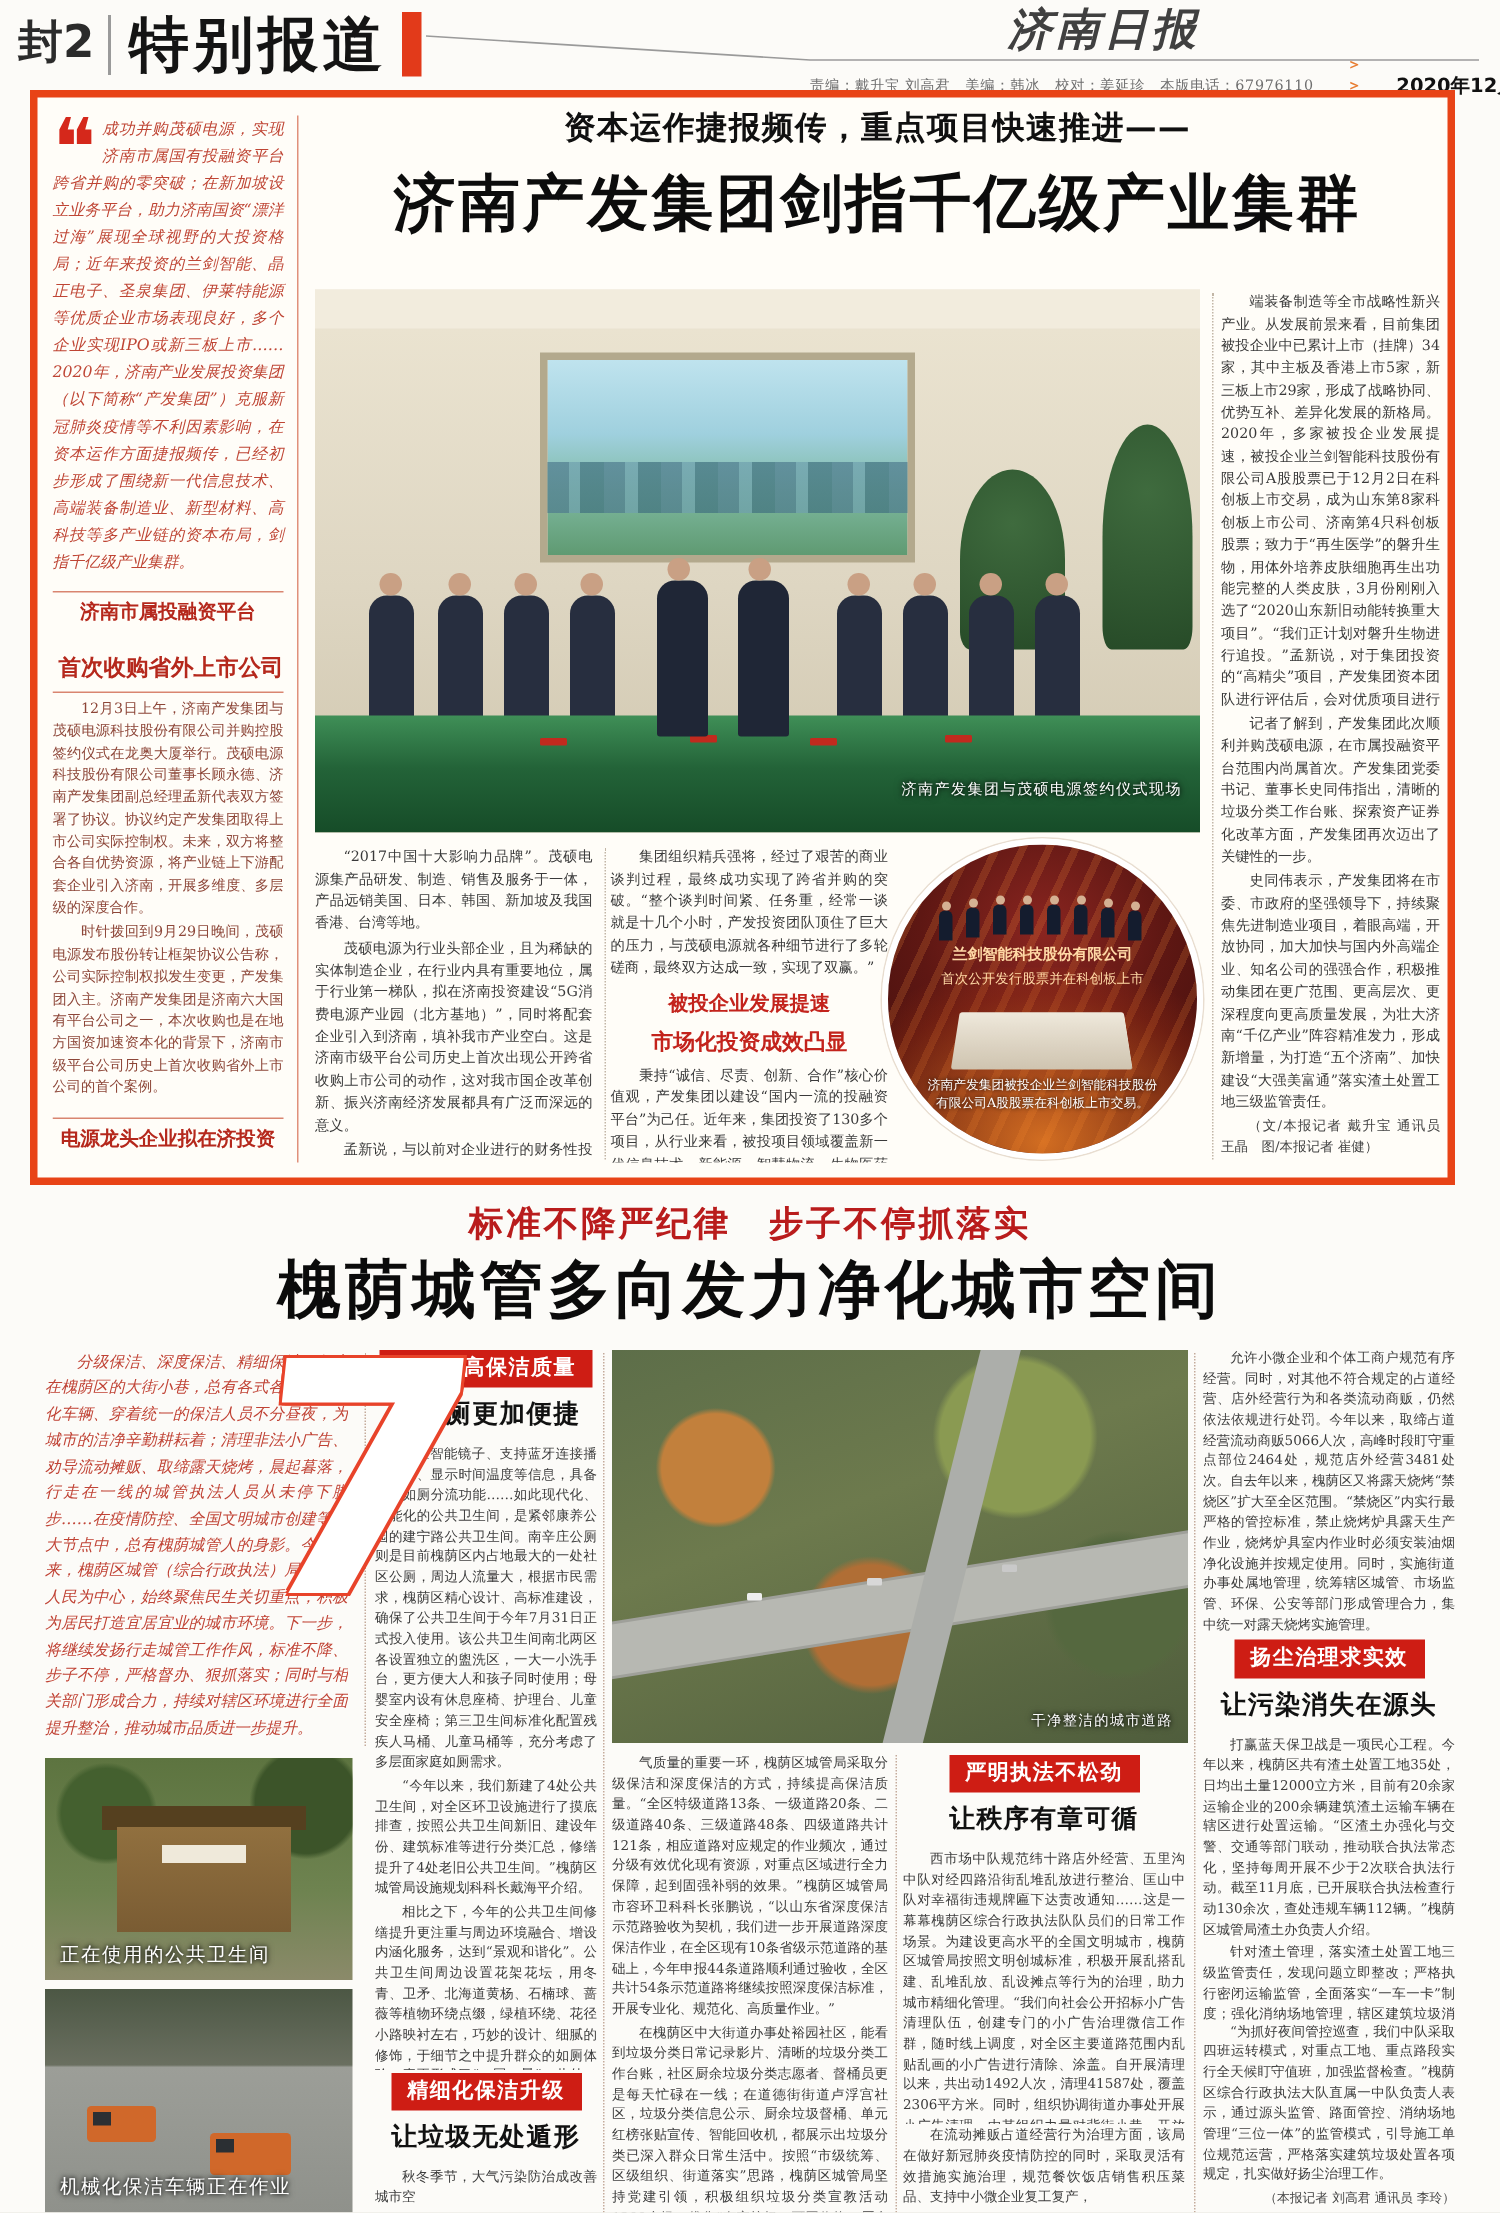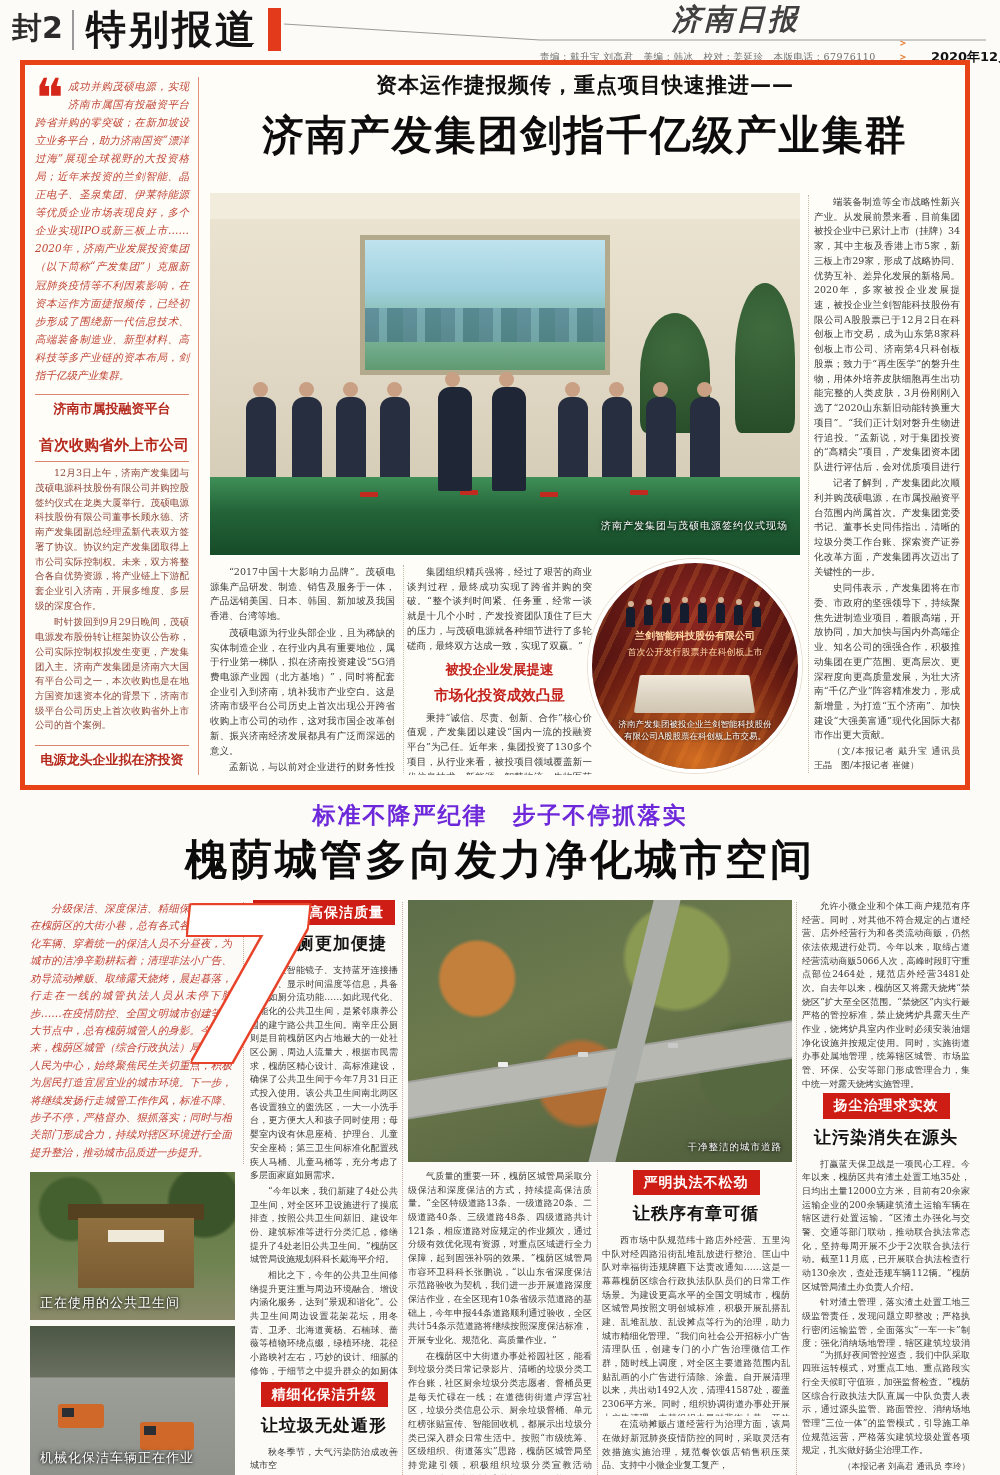--- a/index.html
+++ b/index.html
@@ -89,21 +89,21 @@
     font-family:"DejaVu Sans","Liberation Sans",sans-serif;}
   .cir-banner .b1{font-size:10px;font-weight:bold;display:block;}
   .cir-banner .b2{font-size:9px;display:block;margin-top:3px;}
   .cir-stage{position:absolute;left:22%;top:110px;width:56%;height:40px;background:linear-gradient(#efe9dc,#cfc4b0);
     transform:perspective(120px) rotateX(18deg);border-radius:2px;}
   .cir-cap{position:absolute;bottom:26px;left:12%;width:76%;text-align:center;color:#fff;font-size:8.5px;
     line-height:1.5;text-shadow:0 0 3px rgba(0,0,0,.95);}
 
   
   .a2-kicker{position:absolute;top:800px;left:0;width:1000px;text-align:center;font-size:23px;
-    font-weight:900;color:#6d28d9;letter-spacing:2px;font-family:"DejaVu Sans","Liberation Sans",sans-serif;}
+    font-weight:900;color:#b91c1c;letter-spacing:2px;font-family:"DejaVu Sans","Liberation Sans",sans-serif;}
   .a2-title{position:absolute;top:832px;left:0;width:1000px;text-align:center;font-size:42px;
     font-weight:900;color:#0b0b0b;letter-spacing:3px;font-family:"DejaVu Sans","Liberation Sans",sans-serif;}
   .a2col{position:absolute;font-size:9.5px;line-height:1.52;text-align:justify;color:#3c3c3c;}
   .a2col p{margin:0 0 2px 0;text-indent:2em;}
   .a2-col1{left:30px;top:900px;width:202px;height:265px;color:#c04335;font-style:italic;
     font-size:10.5px;line-height:1.66;overflow:hidden;}
   .seven{position:absolute;left:168px;top:880px;z-index:5;font-size:215px;line-height:1;font-weight:bold;
     color:#fff;font-family:"DejaVu Sans","Liberation Sans",sans-serif;transform:skewX(-6deg);
     text-shadow:2px 0 #e8432a,-2px 0 #e8432a,0 2px #e8432a,0 -2px #e8432a,2px 2px #e8432a,-2px -2px #e8432a,2px -2px #e8432a,-2px 2px #e8432a;}
   .redbox{display:block;width:fit-content;margin:0 auto 4px auto;background:#ce1d14;color:#fff;
@@ -247,21 +247,21 @@
         <span class="b1" data-name="banner-line1">兰剑智能科技股份有限公司</span>
         <span class="b2" data-name="banner-line2">首次公开发行股票并在科创板上市</span>
       </div>
       <div class="cir-stage" data-name="stage-podium"></div>
       <div class="cir-cap" data-name="circle-photo-caption">济南产发集团被投企业兰剑智能科技股份有限公司A股股票在科创板上市交易。</div>
     </div>
 
     <div class="col a1-col5" data-name="article1-right-column">
       <p class="trim" data-name="paragraph">端装备制造等全市战略性新兴产业。从发展前景来看，目前集团被投企业中已累计上市（挂牌）34家，其中主板及香港上市5家，新三板上市29家，形成了战略协同、优势互补、差异化发展的新格局。2020年，多家被投企业发展提速，被投企业兰剑智能科技股份有限公司A股股票已于12月2日在科创板上市交易，成为山东第8家科创板上市公司、济南第4只科创板股票；致力于“再生医学”的磐升生物，用体外培养皮肤细胞再生出功能完整的人类皮肤，3月份刚刚入选了“2020山东新旧动能转换重大项目”。“我们正计划对磐升生物进行追投。”孟新说，对于集团投资的“高精尖”项目，产发集团资本团队进行评估后，会对优质项目进行追投，以满足其扩张战略，培育高质量发展的新动能。</p>
       <p data-name="paragraph">记者了解到，产发集团此次顺利并购茂硕电源，在市属投融资平台范围内尚属首次。产发集团党委书记、董事长史同伟指出，清晰的垃圾分类工作台账、探索资产证券化改革方面，产发集团再次迈出了关键性的一步。</p>
-      <p data-name="paragraph">史同伟表示，产发集团将在市委、市政府的坚强领导下，持续聚焦先进制造业项目，着眼高端，开放协同，加大加快与国内外高端企业、知名公司的强强合作，积极推动集团在更广范围、更高层次、更深程度向更高质量发展，为壮大济南“千亿产业”阵容精准发力，形成新增量，为打造“五个济南”、加快建设“大强美富通”现代化国际大都市作出更大贡献。</p>
+      <p data-name="paragraph">史同伟表示，产发集团将在市委、市政府的坚强领导下，持续聚焦先进制造业项目，着眼高端，开放协同，加大加快与国内外高端企业、知名公司的强强合作，积极推动集团在更广范围、更高层次、更深程度向更高质量发展，为壮大济南“千亿产业”阵容精准发力，形成新增量，为打造“五个济南”、加快建设“大强美富通”落实渣土处置工地三级监管责任。</p>
       <p class="a1-credit" data-name="article1-byline">（文/本报记者 戴升宝 通讯员 王晶　图/本报记者 崔健）</p>
     </div>
 
     <div class="vsep" style="left:378px;top:500px;height:208px;" data-name="column-separator"></div>
     <div class="vsep" style="left:783px;top:130px;height:578px;" data-name="column-separator"></div>
   </div>
 
   <div class="a2-kicker" data-name="article2-kicker">标准不降严纪律　步子不停抓落实</div>
   <div class="a2-title" data-name="article2-title">槐荫城管多向发力净化城市空间</div>
 

